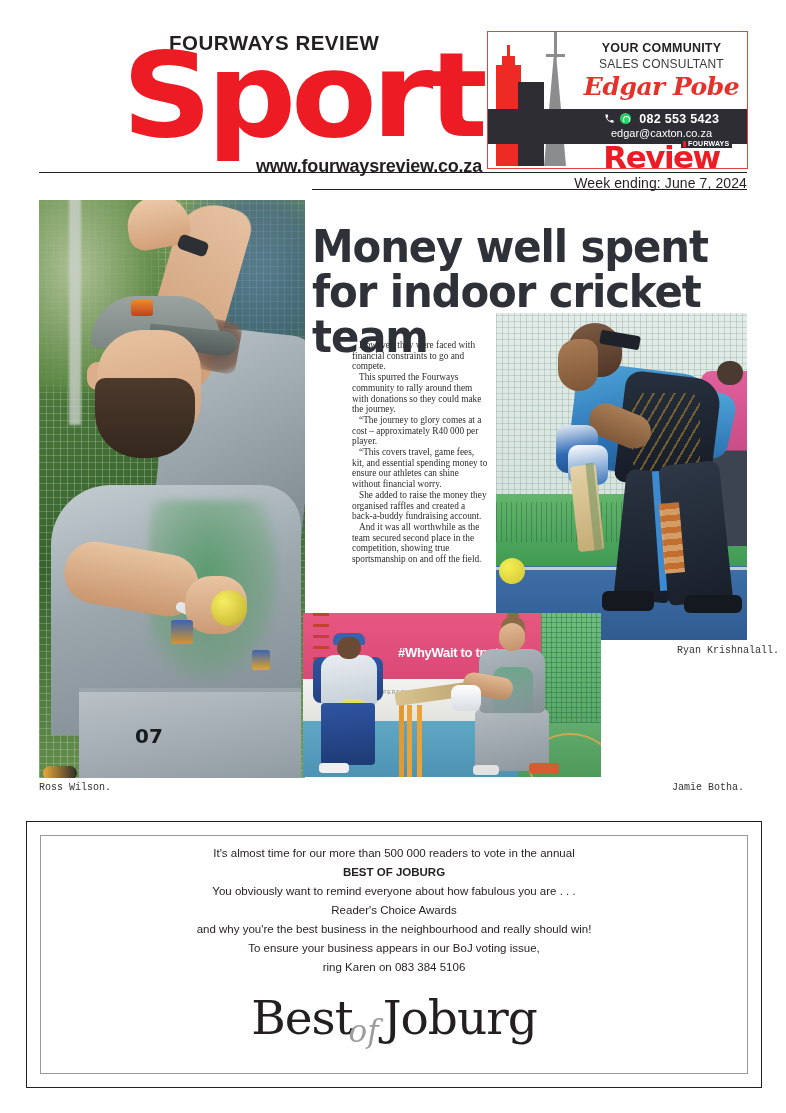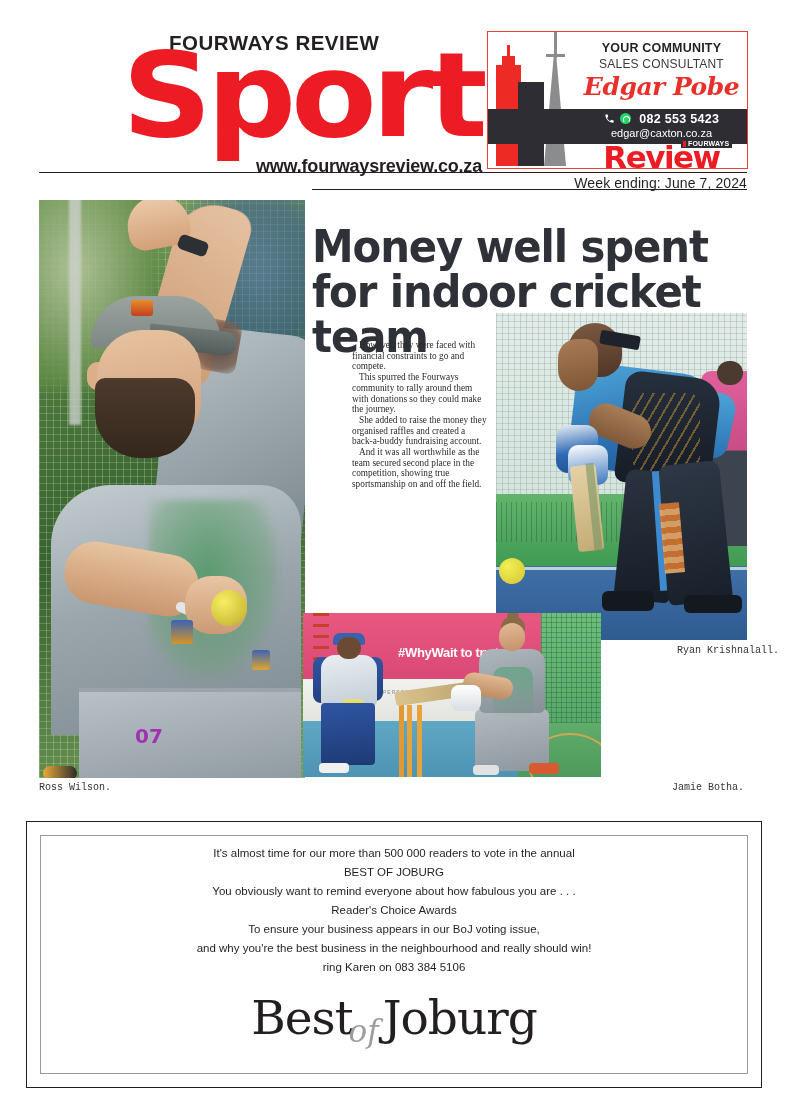--- a/index.html
+++ b/index.html
@@ -76,21 +76,21 @@
   .m-caplogo{position:absolute;left:92px;top:100px;width:22px;height:16px;background:linear-gradient(180deg,#e98b2a,#c2401f);border-radius:3px;}
   .m-face{position:absolute;left:58px;top:130px;width:104px;height:112px;background:linear-gradient(170deg,#e8c3a1,#cf9e79);border-radius:46px 40px 40px 46px;}
   .m-beard{position:absolute;left:56px;top:178px;width:100px;height:80px;background:linear-gradient(180deg,#4c3a2c,#35271d);border-radius:10px 20px 45px 45px;}
   .m-ear{position:absolute;left:48px;top:162px;width:22px;height:28px;background:#dcae89;border-radius:12px;}
   .m-ball{position:absolute;left:172px;top:390px;width:36px;height:36px;border-radius:50%;background:radial-gradient(circle at 35% 32%,#f6ef62,#cfc03b 70%,#a89b2c);}
   .m-hand2{position:absolute;left:146px;top:376px;width:62px;height:58px;background:linear-gradient(180deg,#e9c5a3,#cb9a74);border-radius:26px;}
   .m-wrist{position:absolute;left:136px;top:406px;width:30px;height:10px;background:#e3e6e8;border-radius:6px;transform:rotate(24deg);}
   .m-forearm{position:absolute;left:25px;top:348px;width:135px;height:62px;background:linear-gradient(180deg,#e7c3a0,#c9966f);border-radius:30px;transform:rotate(10deg);}
   .m-trousers{position:absolute;left:40px;top:492px;width:222px;height:90px;background:linear-gradient(170deg,#b9c1c6,#8f9aa1);}
   .m-belt{position:absolute;left:40px;top:488px;width:222px;height:10px;background:#9aa4aa;}
-  .m-07{position:absolute;left:96px;top:524px;font-size:20px;font-weight:bold;color:#a21caf;font-family:"DejaVu Sans",sans-serif;opacity:.85;text-align:right;}
+  .m-07{position:absolute;left:96px;top:524px;font-size:20px;font-weight:bold;color:#000000;font-family:"DejaVu Sans",sans-serif;opacity:.85;text-align:right;}
   .m-plogo{position:absolute;left:213px;top:450px;width:18px;height:20px;background:linear-gradient(180deg,#3c63b4,#e0a62c);border-radius:3px;}
   .m-slogo{position:absolute;left:132px;top:420px;width:22px;height:24px;background:linear-gradient(180deg,#3c63b4,#d4952a);border-radius:3px;}
   .m-ball2{position:absolute;left:4px;top:566px;width:34px;height:14px;border-radius:8px;background:linear-gradient(90deg,#e8a93a,#2c2c2c);}
 
   
   .ph-bat{left:496px;top:313px;width:251px;height:327px;}
   .b-bg{position:absolute;inset:0;background:
       repeating-linear-gradient(90deg, rgba(120,150,140,.30) 0 1px, rgba(0,0,0,0) 1px 6px),
       repeating-linear-gradient(0deg, rgba(120,150,140,.28) 0 1px, rgba(0,0,0,0) 1px 6px),
       linear-gradient(180deg,#e3ece8 0%,#d6e4de 55%,#cddcd6 100%);}
@@ -151,21 +151,21 @@
   .c-bm-glove{position:absolute;left:148px;top:72px;width:30px;height:26px;background:linear-gradient(180deg,#fff,#d8dde2);border-radius:8px;}
   .c-bm-bat{position:absolute;left:92px;top:74px;width:74px;height:14px;background:linear-gradient(90deg,#d8c490,#bfa571);border-radius:3px;transform:rotate(-8deg);}
   .c-bm-legs{position:absolute;left:172px;top:96px;width:74px;height:62px;background:linear-gradient(170deg,#b3bbc0,#8d979e);border-radius:6px;}
   .c-bm-shoe{position:absolute;left:226px;top:150px;width:30px;height:11px;background:#d85a30;border-radius:4px;}
   .c-bm-shoe2{position:absolute;left:170px;top:152px;width:26px;height:10px;background:#e2e2e2;border-radius:4px;}
 
   
   .botad-outer{position:absolute;left:26px;top:821px;width:734px;height:265px;border:1.4px solid #231f20;background:#fff;}
   .botad-inner{position:absolute;left:13px;top:13px;right:13px;bottom:13px;border:1px solid #9a9a9a;}
   .botad-copy{position:absolute;left:0;top:22px;width:100%;text-align:center;font-family:"Liberation Sans",sans-serif;font-size:11.5px;line-height:19px;color:#231f20;}
-  .botad-copy .b{font-weight:normal;}
+  .botad-copy .b{font-weight:bold;}
   .botad-copy .gap{display:block;height:9px;}
   .boj{position:absolute;left:0;top:168px;width:100%;text-align:center;}
   .boj-word{font-family:"DejaVu Serif",serif;font-size:47px;color:#231f20;letter-spacing:-1px;position:relative;display:inline-block;}
   .boj-of{font-family:"DejaVu Serif",serif;font-style:italic;font-size:31px;color:#9d9d9d;position:relative;left:-4px;top:8px;}
   .boj-sub{font-family:"Liberation Sans",sans-serif;font-size:8px;letter-spacing:1.2px;color:#3b3b3b;position:relative;top:-10px;left:12px;}
 </style>
 </head>
 <body>
 
 <div class="page">
@@ -209,20 +209,22 @@
   <div class="weekline"></div>
   <div class="weekend">Week ending: June 7, 2024</div>
 
   <div class="hl-rule"></div>
   <h1 class="headline">Money well spent for indoor cricket team</h1>
 
 
   <div class="bodytext">
     <p class="ind">However, they were faced with financial constraints to go and compete.</p>
     <p class="ind">This spurred the Fourways community to rally around them with donations so they could make the journey.</p>
+    <p class="ind">“The journey to glory comes at a cost – approximately R40 000 per player.</p>
+    <p class="ind">“This covers travel, game fees, kit, and essential spending money to ensure our athletes can shine without financial worry.</p>
     <p class="ind">She added to raise the money they organised raffles and created a back-a-buddy fundraising account.</p>
     <p class="ind">And it was all worthwhile as the team secured second place in the competition, showing true sportsmanship on and off the field.</p>
   </div>
 
   <div class="ph ph-main">
     <div class="m-bg"></div>
       <div class="m-blur1"></div>
       <div class="m-blur2"></div>
       <div class="m-rail"></div>
     <div class="m-shoulder"></div>
@@ -316,22 +318,22 @@
   </div>
   <div class="cap" style="left:672px;top:782px;">Jamie Botha.</div>
 
   <div class="botad-outer">
     <div class="botad-inner"></div>
     <div class="botad-copy">
       <div>It's almost time for our more than 500 000 readers to vote in the annual</div>
       <div class="b">BEST OF JOBURG</div>
       <div>You obviously want to remind everyone about how fabulous you are . . .</div>
       <div>Reader's Choice Awards</div>
+      <div>and why you're the best business in the neighbourhood and really should win!</div>
       <div>To ensure your business appears in our BoJ voting issue,</div>
-      <div>and why you're the best business in the neighbourhood and really should win!</div>
       <div>ring Karen on 083 384 5106</div>
       <span class="gap"></span>
     </div>
     <div class="boj">
       <span class="boj-word">Best</span><span class="boj-of">of</span><span class="boj-word">Joburg</span>
     </div>
   </div>
 
 </div>
 

